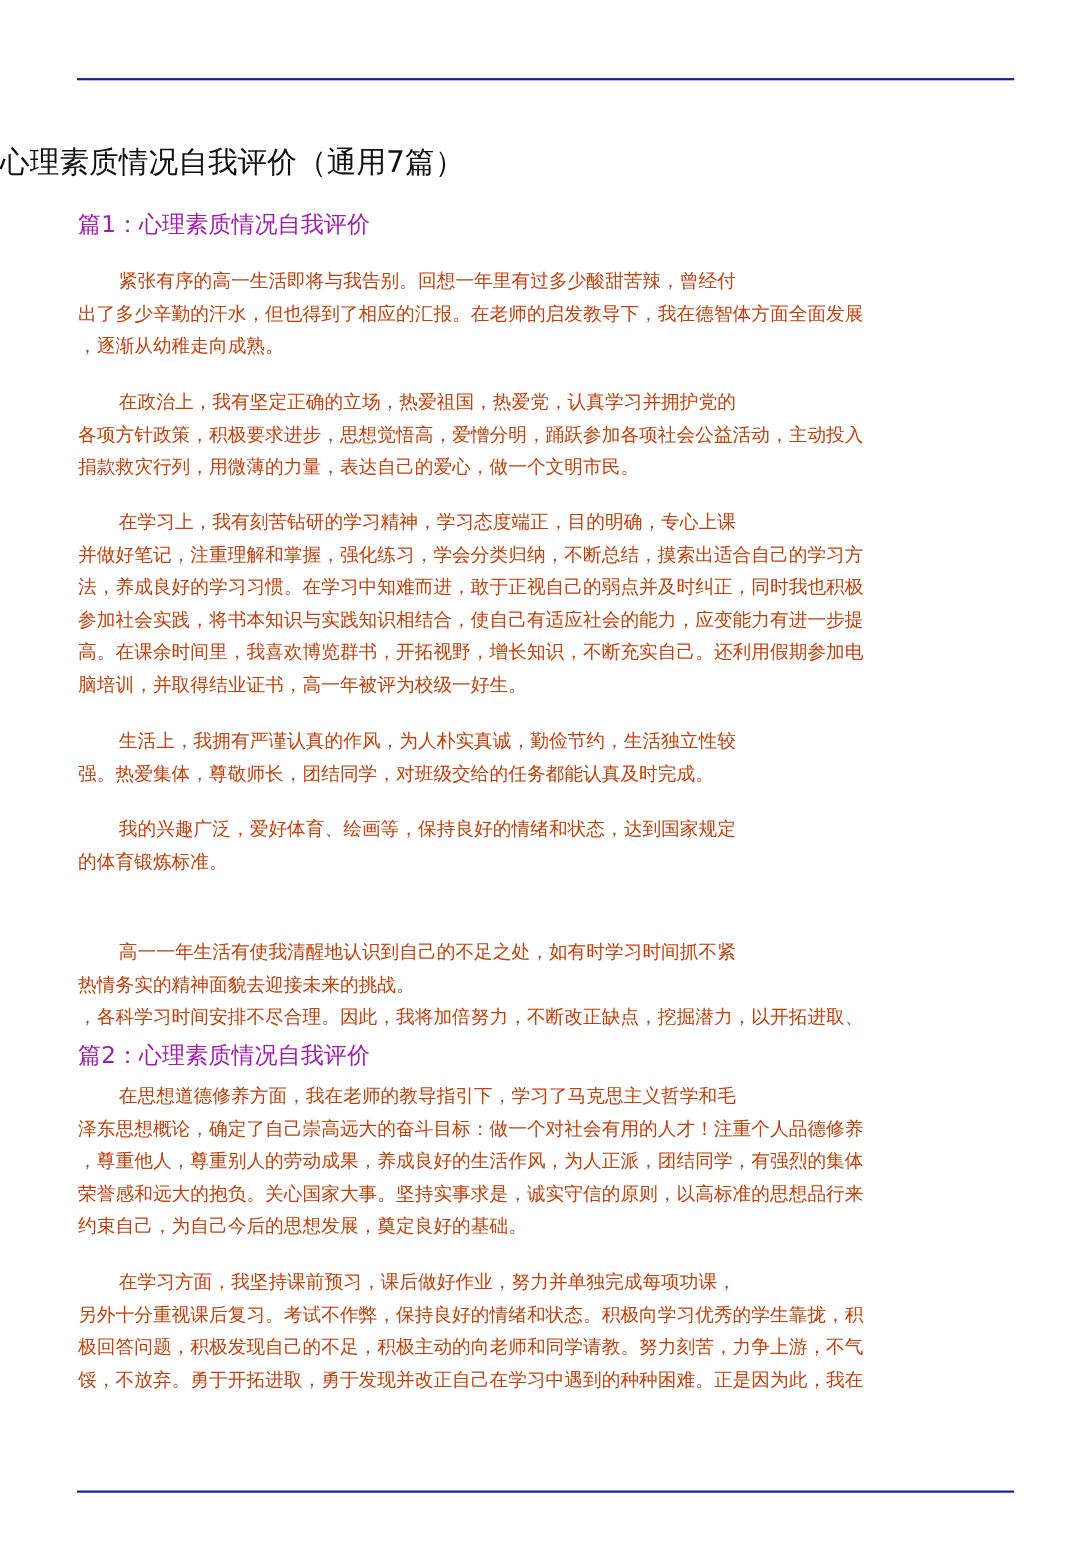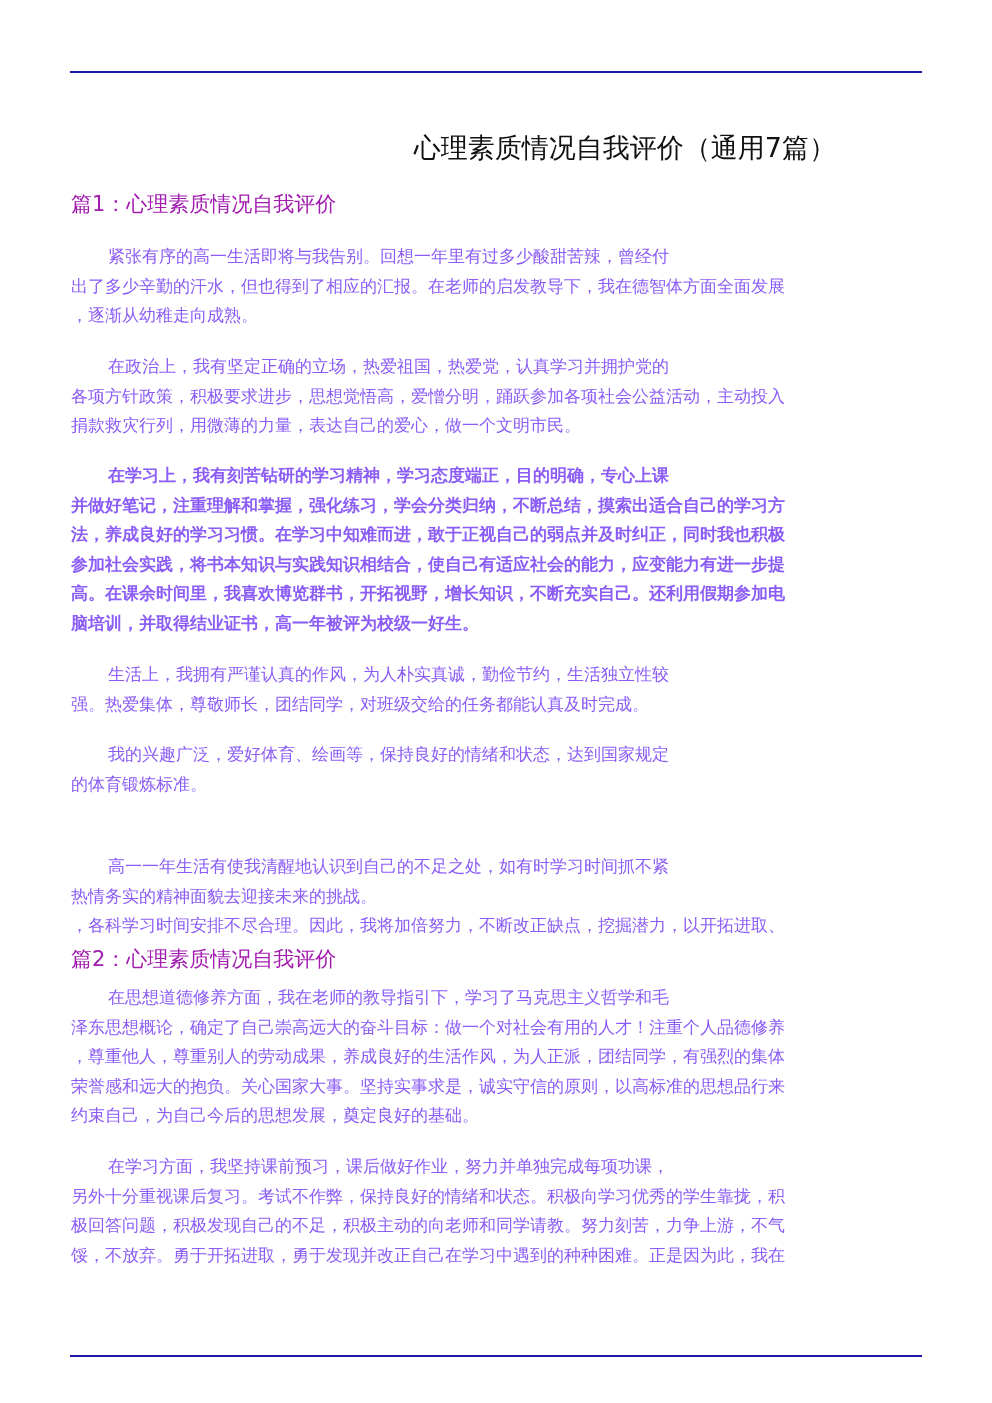--- a/index.html
+++ b/index.html
@@ -22,40 +22,40 @@
       height: 2px;
       background: #1a1aa6;
     }
     .rule.top { top: 71px; }
     .rule.bottom { top: 1355px; }
     .doc-title {
       position: absolute;
       top: 128px;
       left: 0;
       width: 836px;
-      text-align: right;
+      text-align: left;
       font-size: 27px;
       line-height: 40px;
       color: #111111;
       letter-spacing: 0px;
     }
     .section-heading {
       position: absolute;
       left: 71px;
       font-size: 21px;
       line-height: 30px;
       color: #a21caf;
     }
     .para {
       position: absolute;
       left: 71px;
       width: 845px;
       font-size: 17px;
       line-height: 29.5px;
-      color: #8b5cf6;
+      color: #c2410c;
     }
     .para .line {
       display: block;
       white-space: nowrap;
       overflow: visible;
     }
     .para .line.first {
       padding-left: 37px;
     }
     .page-number {
@@ -85,21 +85,21 @@
     <span class="line">出了多少辛勤的汗水，但也得到了相应的汇报。在老师的启发教导下，我在德智体方面全面发展</span>
     <span class="line">，逐渐从幼稚走向成熟。</span>
   </div>
 
   <div class="para" style="top:352px;">
     <span class="line first">在政治上，我有坚定正确的立场，热爱祖国，热爱党，认真学习并拥护党的</span>
     <span class="line">各项方针政策，积极要求进步，思想觉悟高，爱憎分明，踊跃参加各项社会公益活动，主动投入</span>
     <span class="line">捐款救灾行列，用微薄的力量，表达自己的爱心，做一个文明市民。</span>
   </div>
 
-  <div class="para" style="top:461px;font-weight:bold;">
+  <div class="para" style="top:461px;">
     <span class="line first">在学习上，我有刻苦钻研的学习精神，学习态度端正，目的明确，专心上课</span>
     <span class="line">并做好笔记，注重理解和掌握，强化练习，学会分类归纳，不断总结，摸索出适合自己的学习方</span>
     <span class="line">法，养成良好的学习习惯。在学习中知难而进，敢于正视自己的弱点并及时纠正，同时我也积极</span>
     <span class="line">参加社会实践，将书本知识与实践知识相结合，使自己有适应社会的能力，应变能力有进一步提</span>
     <span class="line">高。在课余时间里，我喜欢博览群书，开拓视野，增长知识，不断充实自己。还利用假期参加电</span>
     <span class="line">脑培训，并取得结业证书，高一年被评为校级一好生。</span>
   </div>
 
   <div class="para" style="top:660px;">
     <span class="line first">生活上，我拥有严谨认真的作风，为人朴实真诚，勤俭节约，生活独立性较</span>

